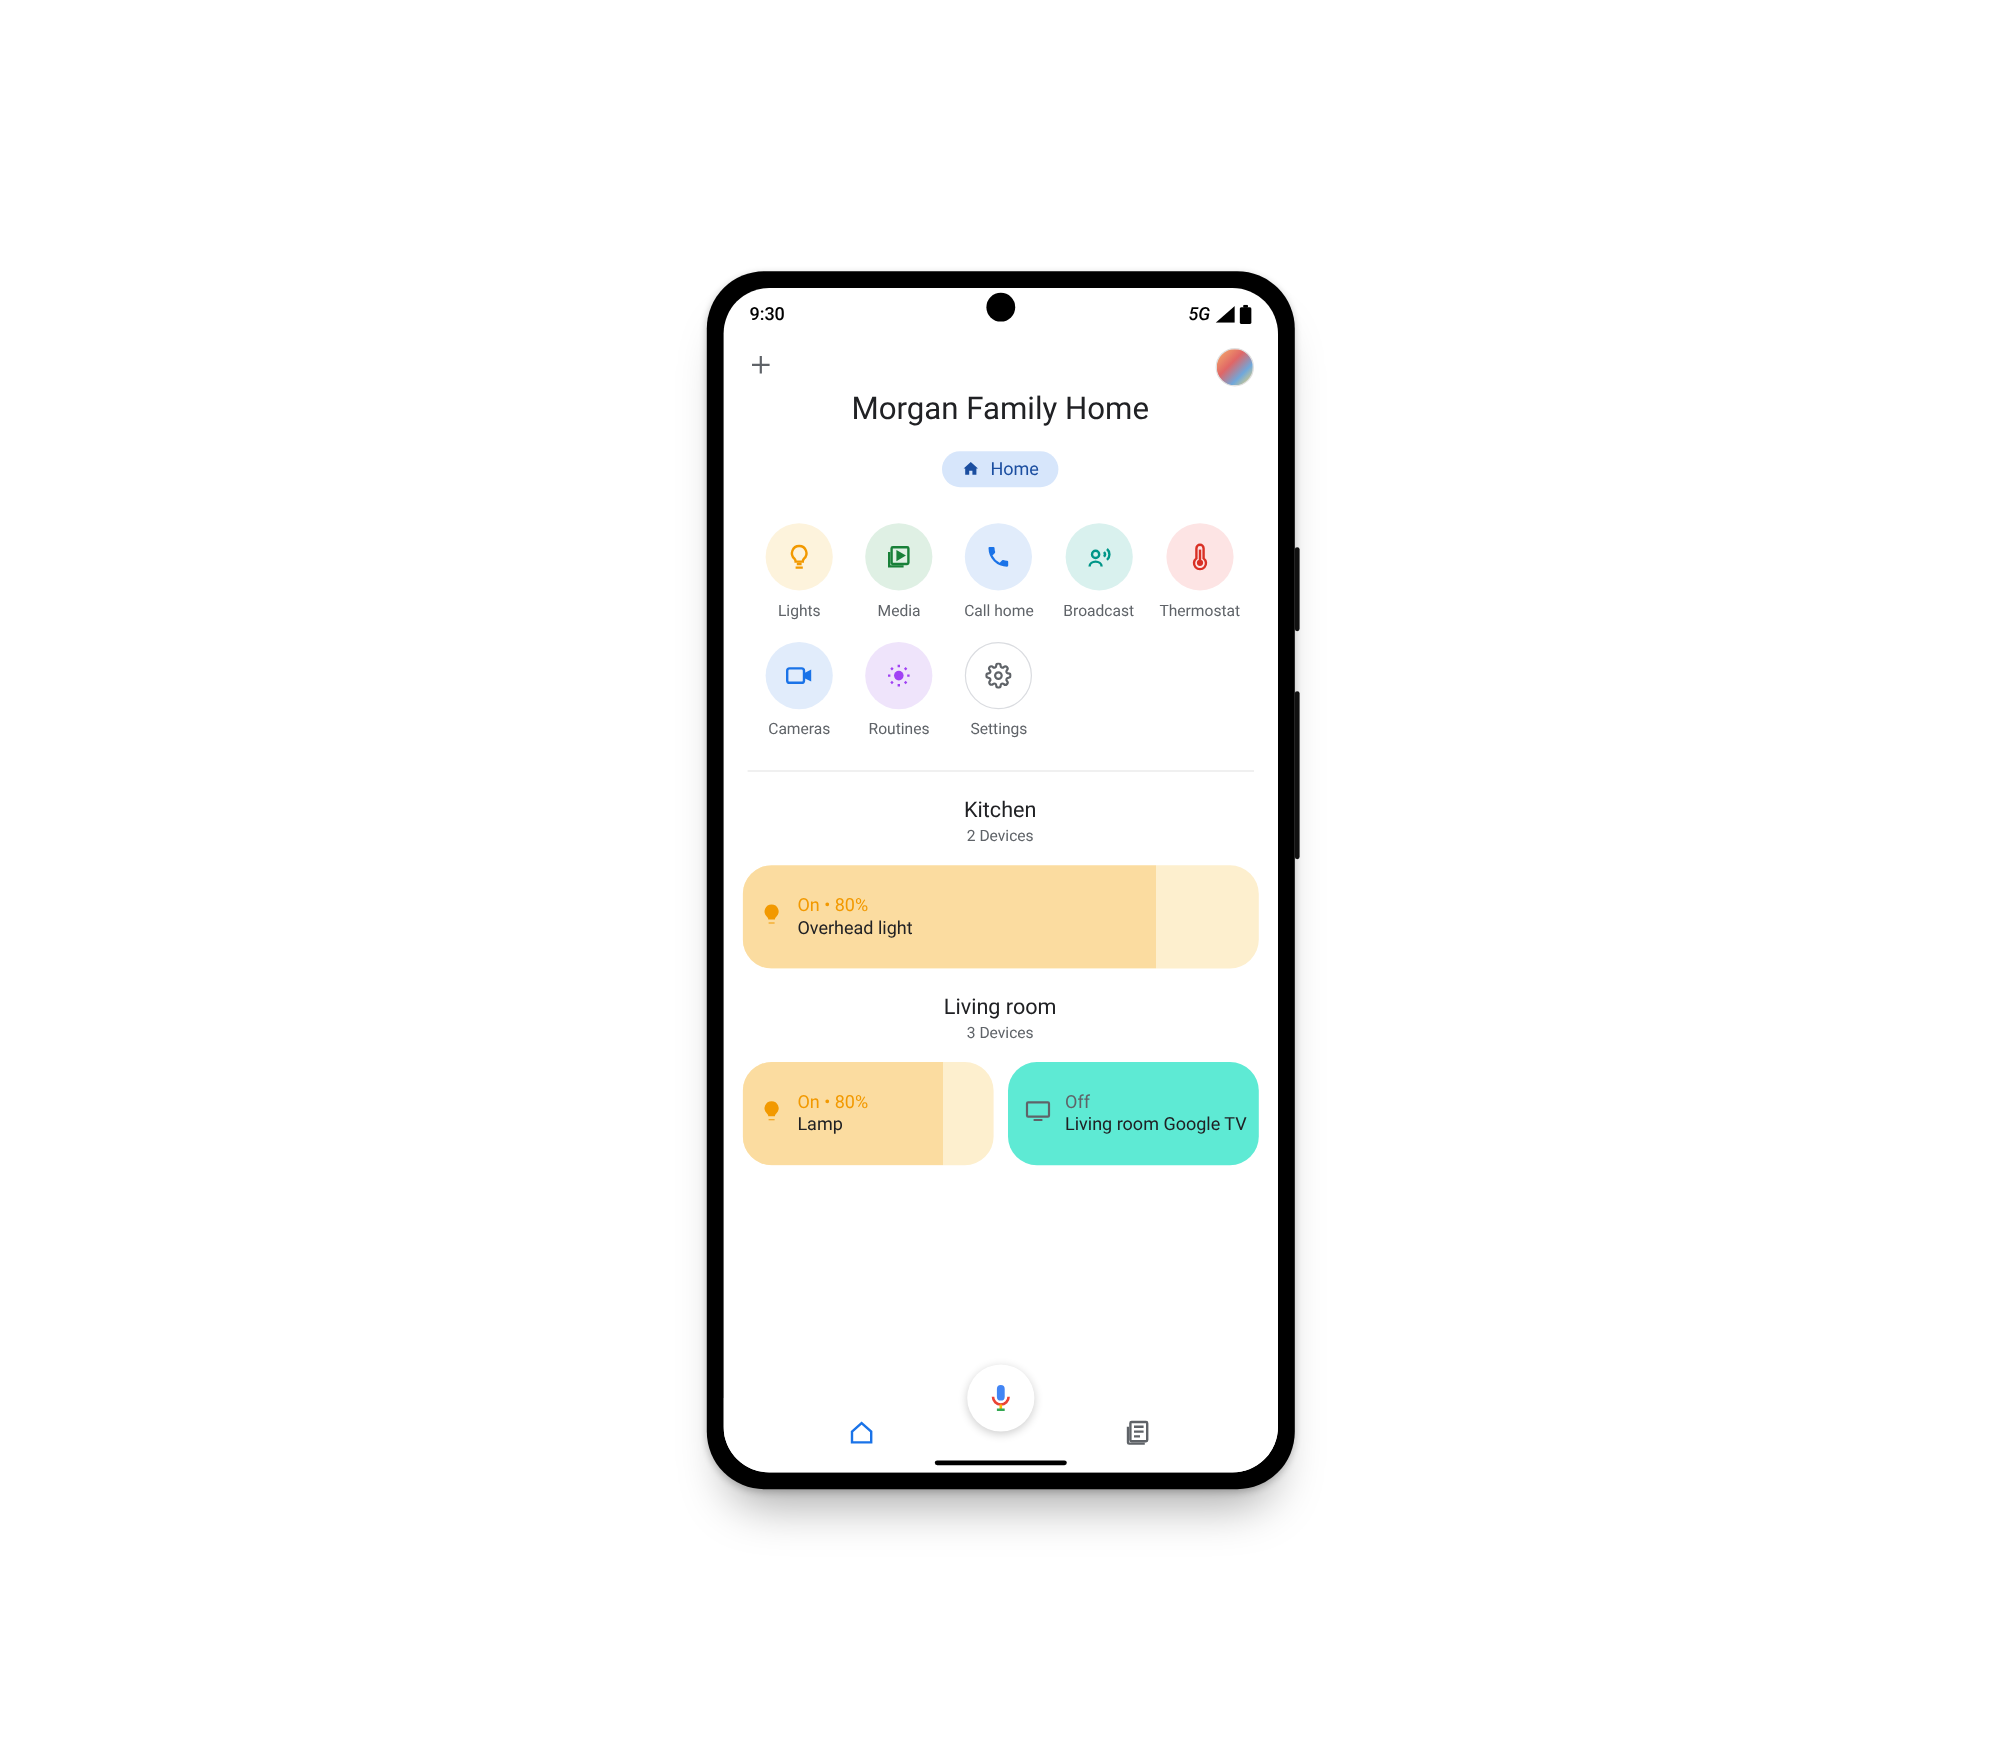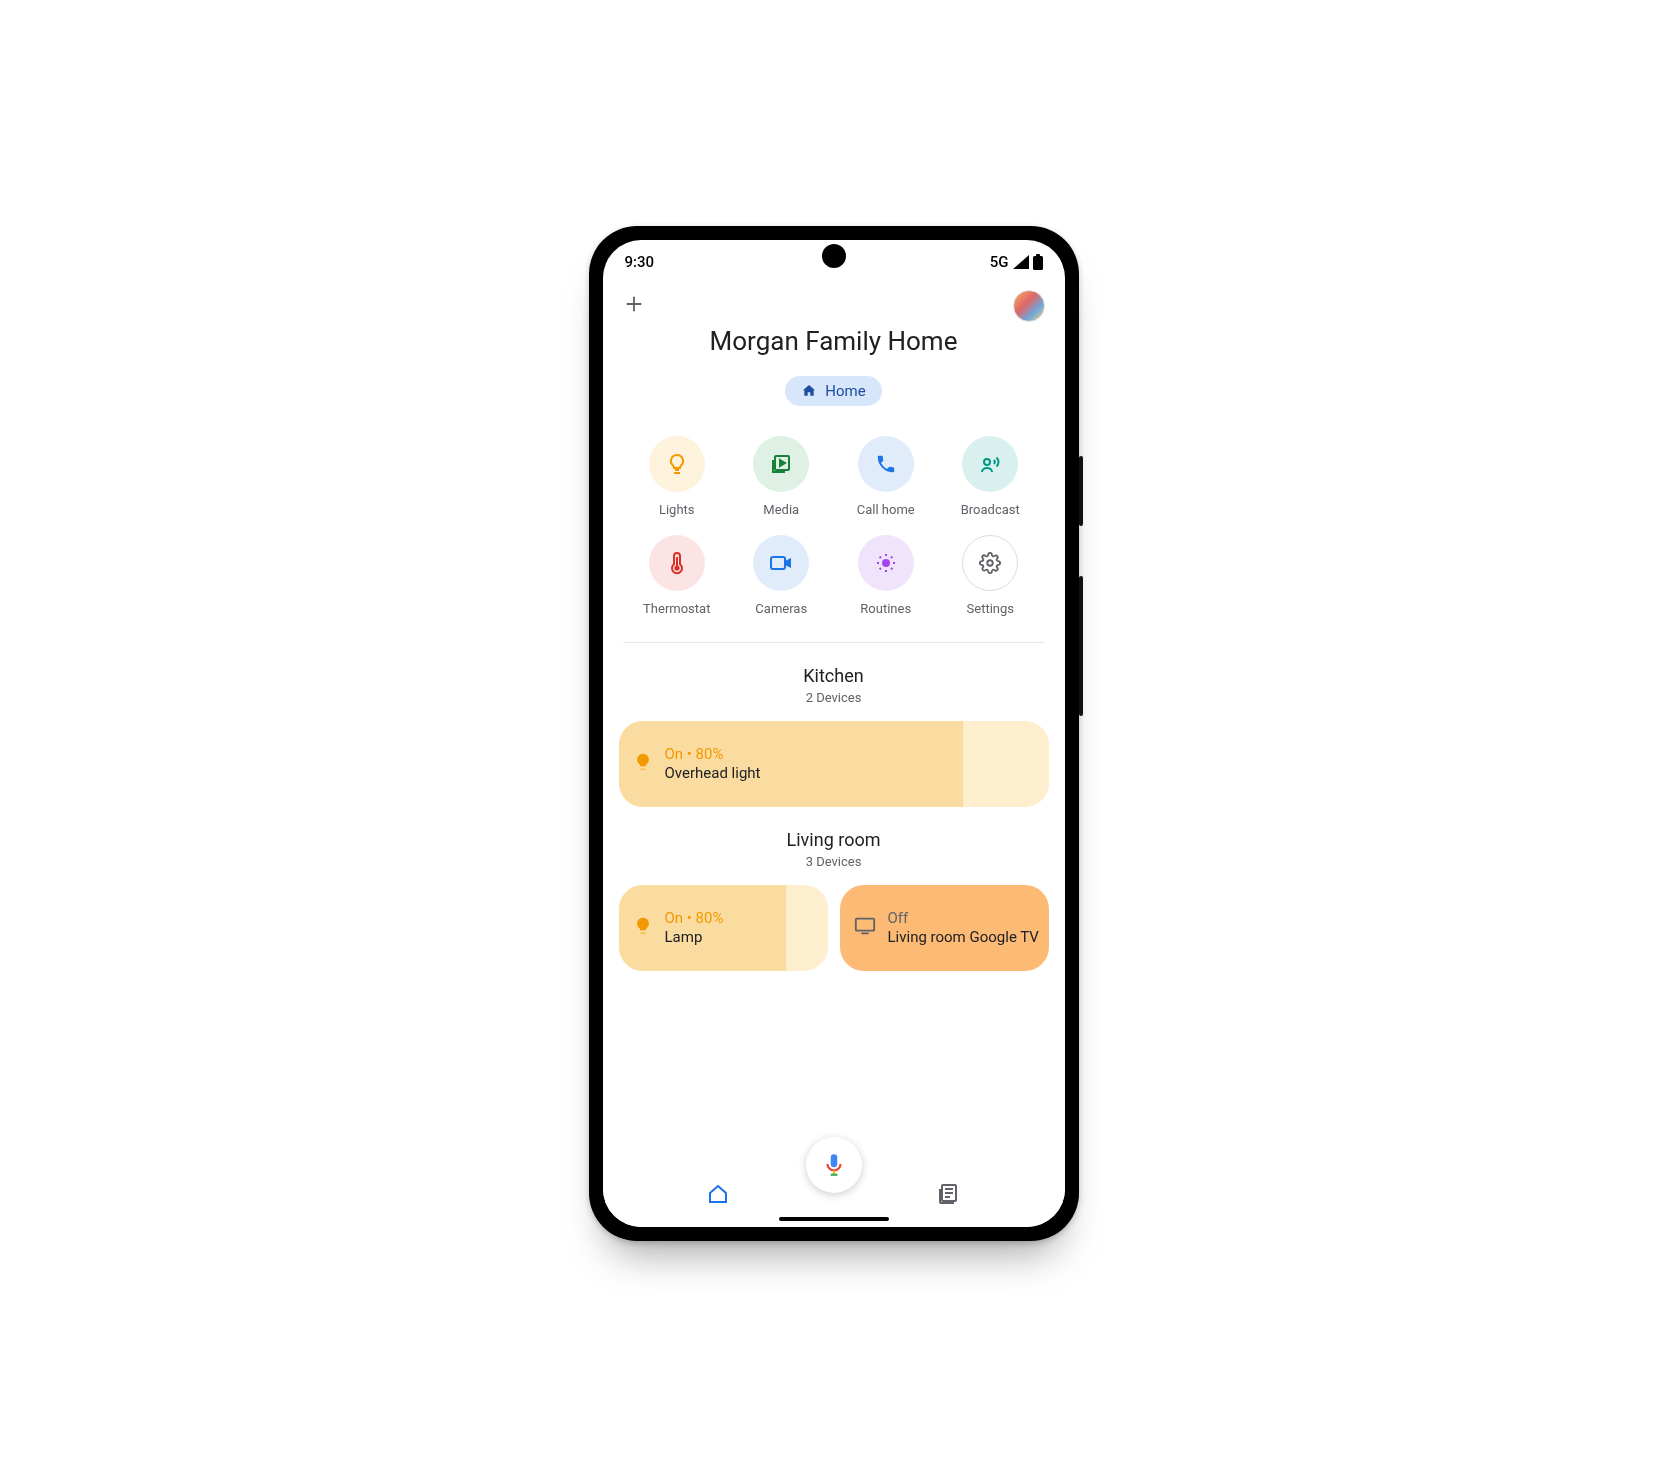--- a/index.html
+++ b/index.html
@@ -31,40 +31,40 @@
     background:#fff;border-radius:38px;overflow:hidden;
     display:flex;flex-direction:column;
   }
   .notch{position:absolute;top:18px;left:50%;transform:translateX(-50%);
     width:24px;height:24px;border-radius:50%;background:#000;z-index:20;}
   
   .status{
     height:44px;display:flex;align-items:center;justify-content:space-between;
     padding:0 22px;font-size:15px;color:#000;font-weight:500;gap:30px;
   }
-  .status-right{display:flex;align-items:center;gap:4px;}
+  .status-right{display:flex;align-items:center;gap:4px;font-style:italic;}
   
   .appbar{
     display:flex;align-items:center;justify-content:space-between;
     padding:6px 20px 4px;
   }
   .plus{font-size:28px;color:#5f6368;line-height:1;}
   .avatar{width:32px;height:32px;border-radius:50%;
     background:linear-gradient(135deg,#f6b26b 0%,#e06666 40%,#6fa8dc 70%,#ffd966 100%);
     border:1px solid #e0e0e0;}
   
   .title{text-align:center;font-size:26px;font-weight:400;color:var(--text);}
   .chip{
     margin:20px auto 0;display:flex;align-items:center;gap:8px;
     background:#d7e6fb;color:#1b4ea0;padding:6px 16px;border-radius:18px;
     width:max-content;font-size:15px;
   }
   
   .actions{
-    margin:30px auto 0;display:grid;grid-template-columns:repeat(4,1fr);
+    margin:30px auto 0;display:grid;grid-template-columns:repeat(5,1fr);
     gap:18px 18px;width:400px;
   }
   .action{display:flex;flex-direction:column;align-items:center;gap:10px;font-size:13px;color:var(--subtext);}
   .circle{width:56px;height:56px;border-radius:50%;display:flex;align-items:center;justify-content:center;}
   hr.sep{border:none;border-top:1px solid #e6e6e6;margin:26px 20px 0;}
   
   .room-head{text-align:center;margin-top:22px;}
   .room-head .rname{font-size:18px;color:var(--text);}
   .room-head .rcount{font-size:13px;color:var(--subtext);margin-top:4px;}
   .cards{display:flex;gap:12px;padding:16px 16px 0;}
@@ -244,21 +244,21 @@
             <div class="content">
               <span><svg width="20" height="20" viewBox="0 0 24 24" fill="#f29900">
                   <path d="M9 21h6v-1H9zM12 2a7 7 0 0 0-4.9 12c.9.9 1.4 1.6 1.6 3h6.6c.2-1.4.7-2.1 1.6-3A7 7 0 0 0 12 2z"></path>
                 </svg></span>
               <div class="lines">
                 <span class="l1" style="color:#f29900">On • 80%</span>
                 <span class="l2">Lamp</span>
               </div>
             </div>
           </div>
-          <div class="card grey" style="background: #fdba74;">
+          <div class="card grey" style="background: #5eead4;">
             <div class="progress" style="background:linear-gradient(to right,#eef0f2 0%,transparent 0%)"></div>
             <div class="content">
               <span><svg width="22" height="20" viewBox="0 0 24 20" fill="none" stroke="#5f6368" stroke-width="2">
                   <rect x="2" y="2" width="20" height="13" rx="1"></rect>
                   <path d="M8 18h8"></path>
                 </svg></span>
               <div class="lines">
                 <span class="l1" style="color:#5f6368">Off</span>
                 <span class="l2">Living room Google TV</span>
               </div>

